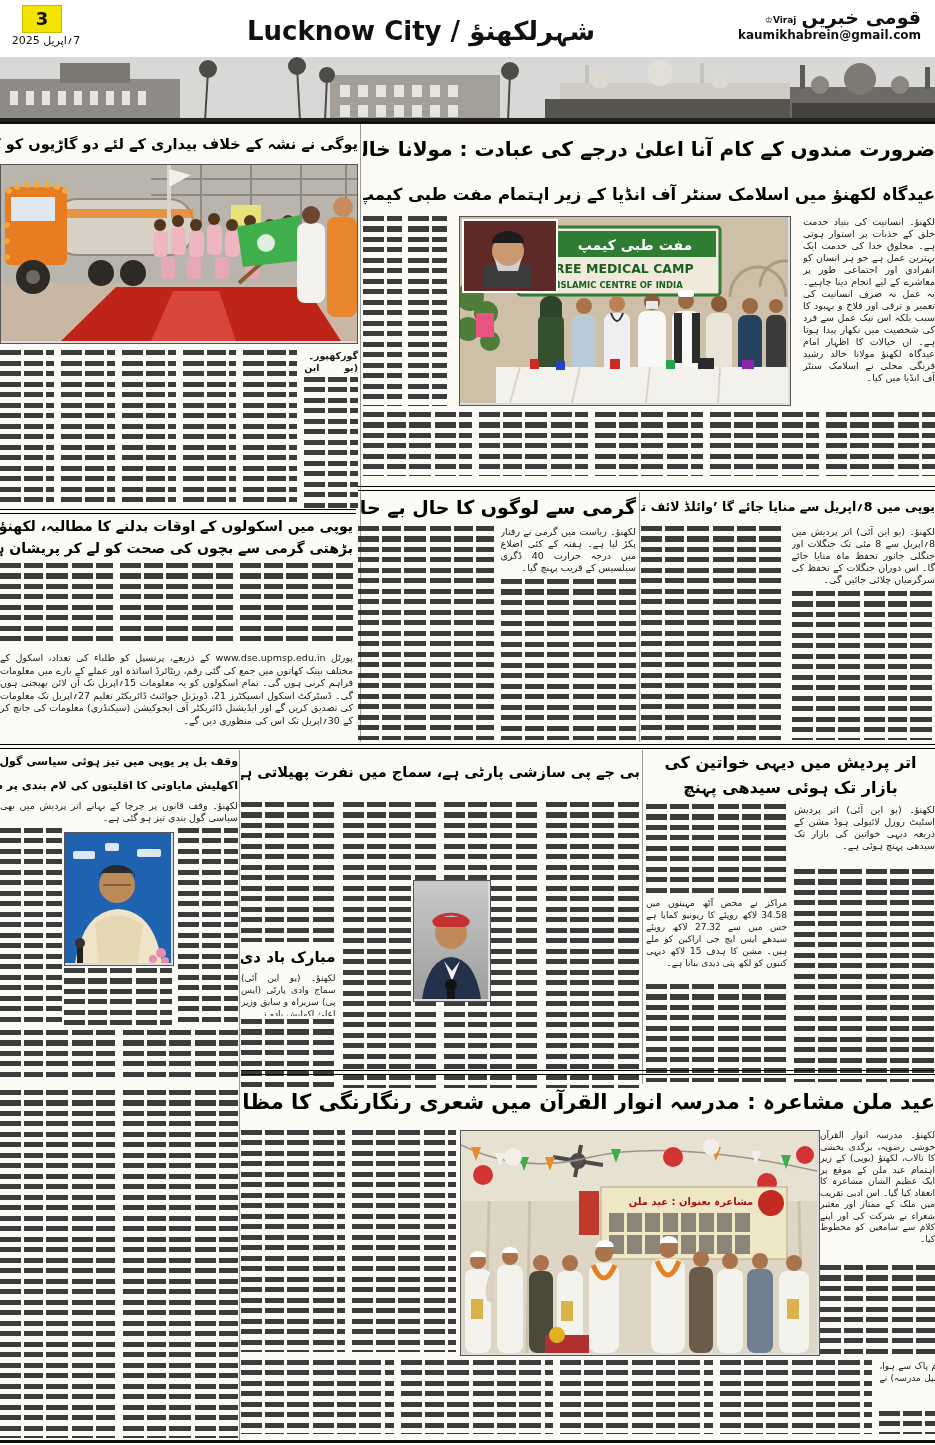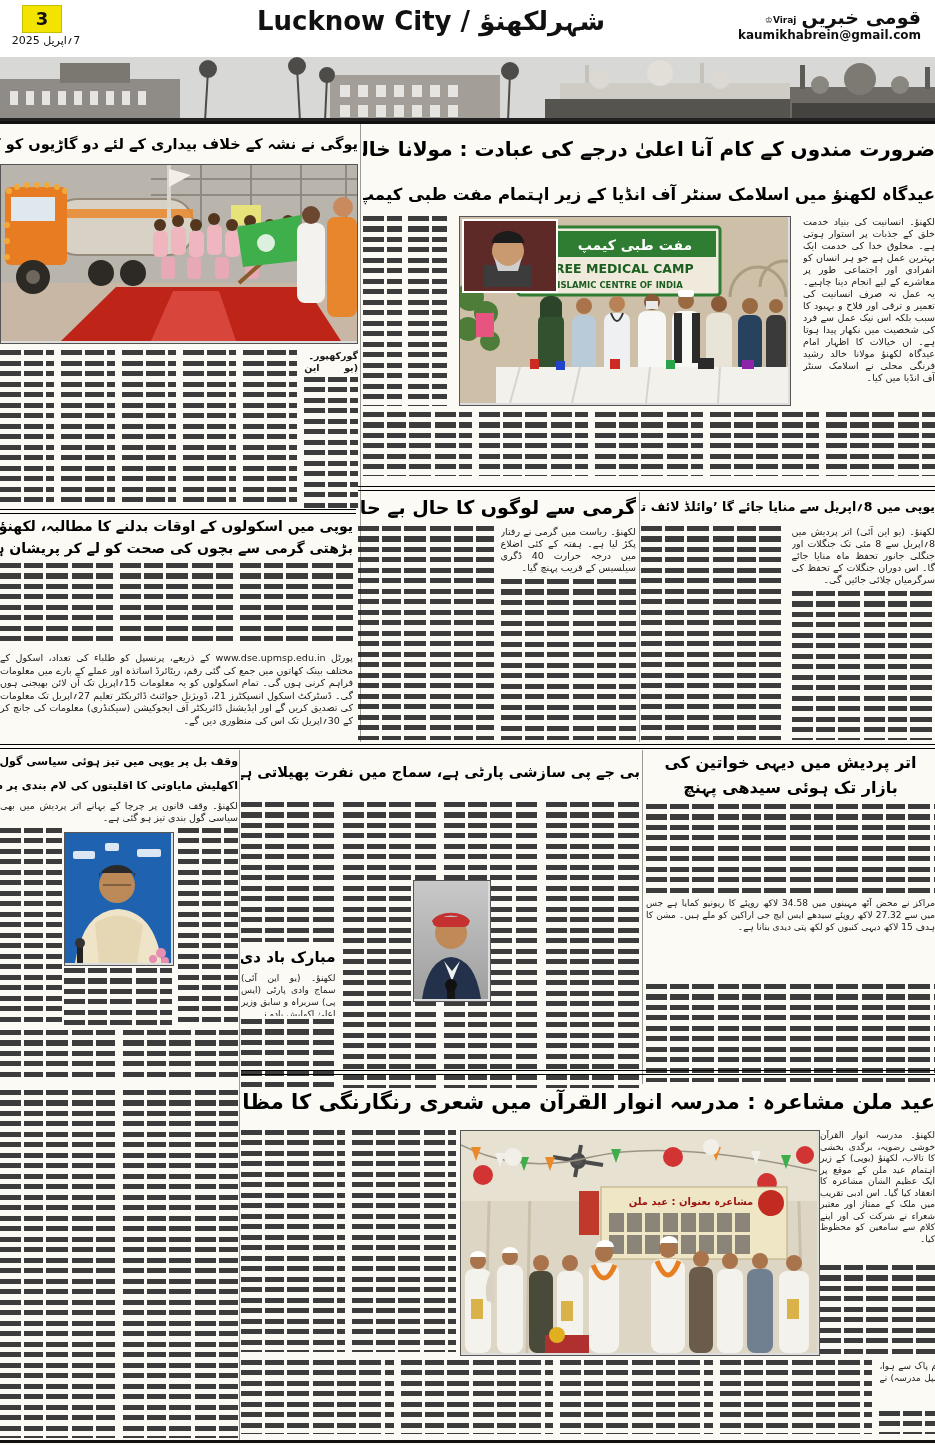--- a/index.html
+++ b/index.html
@@ -22,21 +22,21 @@
 </style>
 </head>
 <body>
 
 <div id="page">
 
   <div class="abs" style="left:0;top:0;width:935px;height:57px;border-bottom:4px solid #111;background:#fff;">
     <div class="abs" style="left:22px;top:5px;width:38px;height:26px;background:#f2e400;border:1px solid #c9bd00;
                 font-weight:bold;font-size:18px;text-align:center;line-height:26px;">3</div>
     <div class="abs rtl" style="left:6px;top:34px;width:80px;font-size:11px;font-weight:normal;text-align:center;">7؍اپریل 2025</div>
-    <div class="abs" style="left:0;top:6px;width:842px;text-align:center;font-weight:bold;font-size:26px;padding-left:10px;">
+    <div class="abs" style="left:0;top:16px;width:842px;text-align:center;font-weight:bold;font-size:26px;">
       <span>Lucknow City /</span>
       <span class="rtl">شہرلکھنؤ</span>
     </div>
     <div class="abs" style="right:14px;top:6px;text-align:right;">
       <span style="font-size:9px;font-weight:bold;vertical-align:middle;">♔<span>Viraj</span></span>
       <span class="rtl" style="font-size:19px;font-weight:bold;">قومی خبریں</span>
       <div style="font-size:12px;font-weight:bold;">kaumikhabrein@gmail.com</div>
     </div>
   </div>
 
@@ -470,20 +470,24 @@
     </div>
   </div>
   <div class="vsep" style="left:239px;top:750px;height:690px;"></div>
   <div class="vsep" style="left:642px;top:750px;height:334px;"></div>
 
   <div class="abs" style="left:646px;top:750px;width:289px;height:334px;">
     <div class="hl" style="font-size:16px;line-height:25px;height:25px;">اتر پردیش میں دیہی خواتین کی</div>
     <div class="hl" style="font-size:16px;line-height:25px;height:25px;">بازار تک ہوئی سیدھی پہنچ</div>
     <div class="cols" style="height:278px;margin-top:4px;">
       <div class="col">
+          <div class="snip" style="height:62px;">لکھنؤ۔ (یو این آئی) اتر پردیش اسٹیٹ رورل لائیولی ہوڈ مشن کے ذریعہ دیہی خواتین کی بازار تک سیدھی پہنچ ہوئی ہے۔</div>
+          <div class="ftx"></div>
+        </div>
+      <div class="col">
           <div class="ftx" style="flex:0 0 90px;"></div>
           <div class="snip" style="height:84px;font-size:9px;">مراکز نے محض آٹھ مہینوں میں 34.58 لاکھ روپئے کا ریونیو کمایا ہے جس میں سے 27.32 لاکھ روپئے سیدھے ایس ایچ جی اراکین کو ملے ہیں۔ مشن کا ہدف 15 لاکھ دیہی کنبوں کو لکھ پتی دیدی بنانا ہے۔</div>
           <div class="ftx"></div>
         </div>
     </div>
   </div>
 
   <div class="hr2" style="left:241px;top:1070px;width:694px;"></div>
 
   <div class="abs" style="left:0;top:1090px;width:238px;height:348px;">

